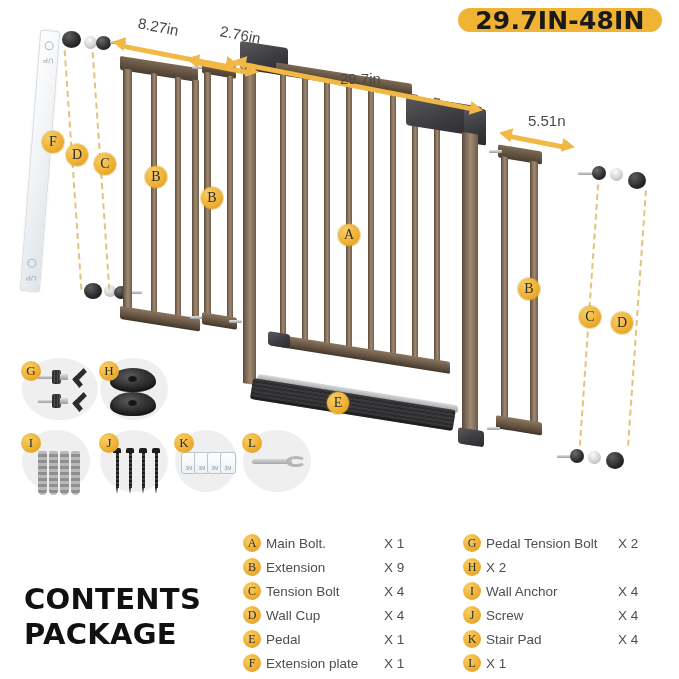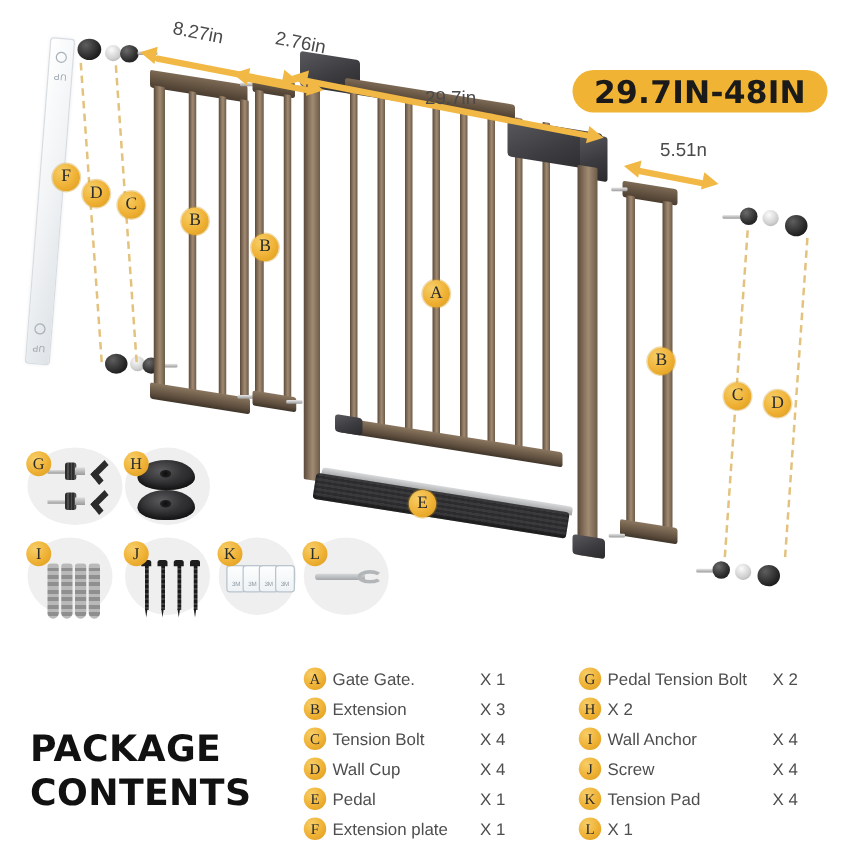--- a/index.html
+++ b/index.html
@@ -13,30 +13,29 @@
     position: relative;
     overflow: hidden;
     font-family: "Liberation Sans", sans-serif;
     color: #3a3a3a;
   }
 
   
   #size-pill {
     position: absolute;
     left: 458px; top: 8px;
-    width: 204px; height: 34px;
+    width: 204px; height: 24px;
     background: #F0B334;
     border-radius: 19px;
     display: flex; align-items: center; justify-content: center;
     color: #1a1a1a;
     font-weight: bold;
     font-size: 25px;
     letter-spacing: 0.2px;
     font-family: "DejaVu Sans", sans-serif;
-    margin-top: 48px;
   }
 
   
   .badge {
     position: absolute;
     width: 22px; height: 22px;
     border-radius: 50%;
     background: radial-gradient(circle at 35% 30%, #F7CE68 0%, #EFB134 55%, #D99A1E 100%);
     color: #2b2b2b;
     font-size: 14px;
@@ -485,34 +484,34 @@
 <div class="pad" style="left:220px; top:452px;">3M</div>
 
 <div class="thumb" style="left:243px; top:430px; width:68px; height:62px;"></div>
 <div class="thumb-badge" style="left:242px; top:433px;">L</div>
 <div class="wrench" style="left:252px; top:456px;">
   <div class="wr-handle"></div>
   <div class="wr-head"></div>
 </div>
 
 <div id="pkg-title">
+  <div>CONTENTS</div>
   <div>PACKAGE</div>
-  <div>CONTENTS</div>
 </div>
 
 <div class="contents-col" id="col-left">
   <div class="citem">
     <span class="cb">A</span>
-    <span class="cname">Gate Gate.</span>
+    <span class="cname">Main Bolt.</span>
     <span class="cqty">X 1</span>
   </div>
   <div class="citem">
     <span class="cb">B</span>
     <span class="cname">Extension</span>
-    <span class="cqty">X 3</span>
+    <span class="cqty">X 9</span>
   </div>
   <div class="citem">
     <span class="cb">C</span>
     <span class="cname">Tension Bolt</span>
     <span class="cqty">X 4</span>
   </div>
   <div class="citem">
     <span class="cb">D</span>
     <span class="cname">Wall Cup</span>
     <span class="cqty">X 4</span>
@@ -544,20 +543,20 @@
     <span class="cname">Wall Anchor</span>
     <span class="cqty">X 4</span>
   </div>
   <div class="citem">
     <span class="cb">J</span>
     <span class="cname">Screw</span>
     <span class="cqty">X 4</span>
   </div>
   <div class="citem">
     <span class="cb">K</span>
-    <span class="cname">Tension Pad</span>
+    <span class="cname">Stair Pad</span>
     <span class="cqty">X 4</span>
   </div>
   <div class="citem">
     <span class="cb">L</span>
     <span class="cqty">X 1</span>
   </div>
 </div>
 
 </body></html>

